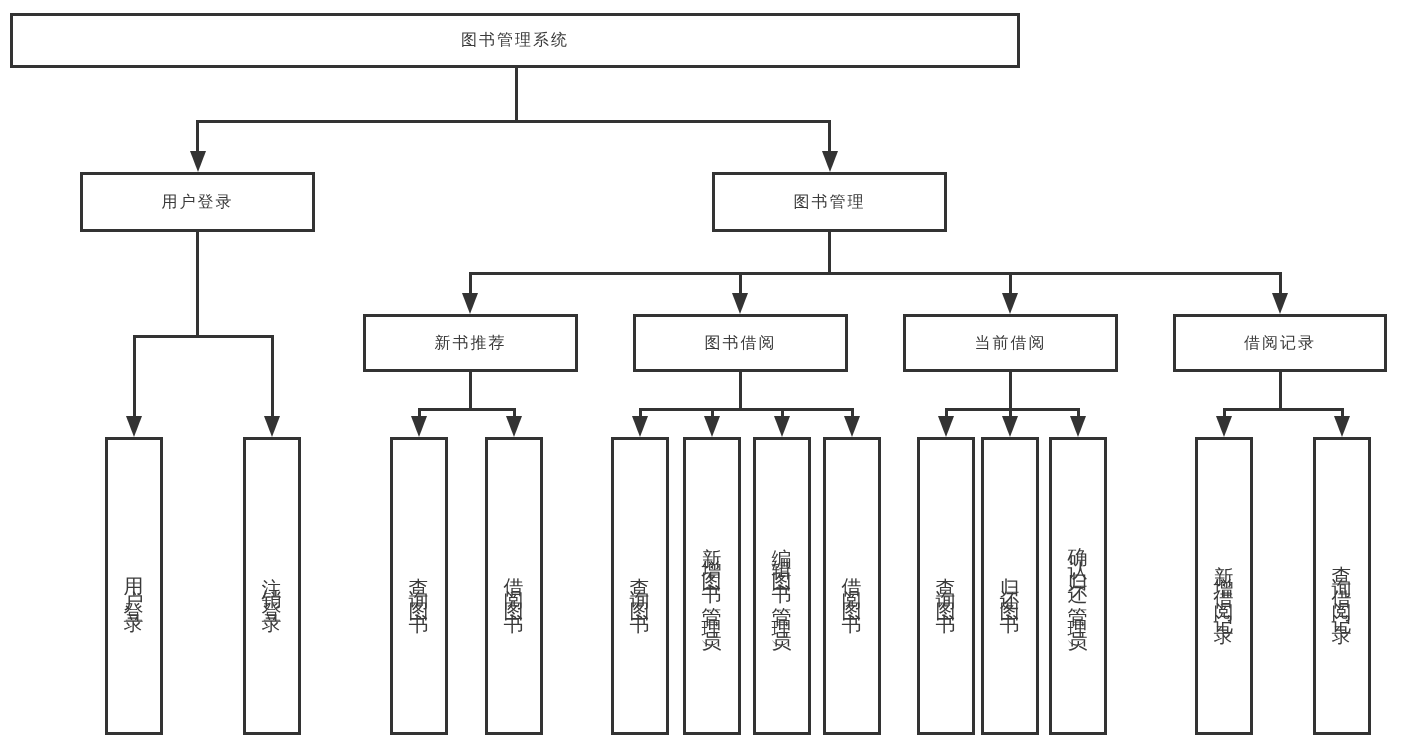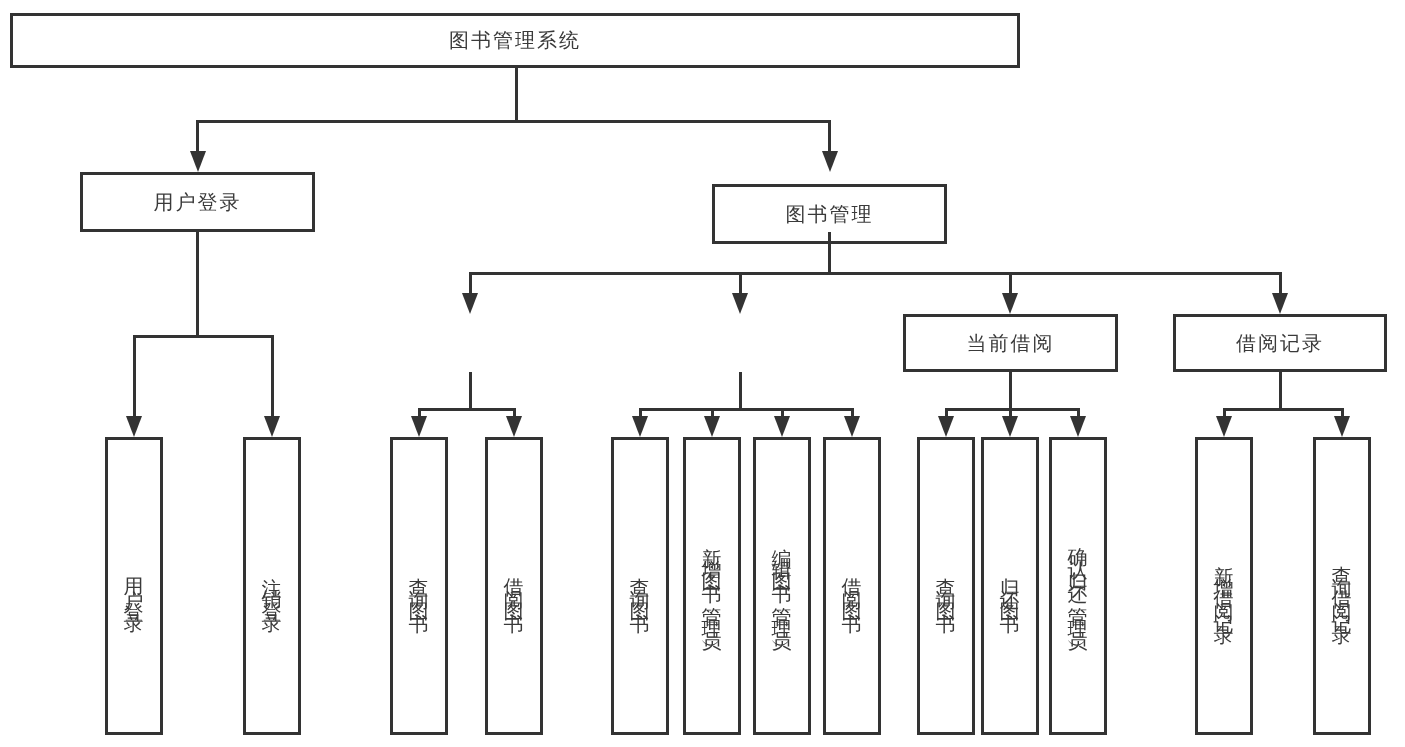--- a/index.html
+++ b/index.html
@@ -4,21 +4,21 @@
 <style>
   html,body{margin:0;padding:0;background:#fff;}
   .stage{
     position:relative;width:1405px;height:747px;background:#fff;overflow:hidden;
     font-family:"DejaVu Sans","Liberation Sans",sans-serif;color:#3a3a3a;
   }
   
   .hbox{
     position:absolute;box-sizing:border-box;border:3px solid #333;background:#fff;
     display:flex;align-items:center;justify-content:center;
-    font-size:20px;letter-spacing:2px;color:#3a3a3a;white-space:nowrap;
+    font-size:16px;letter-spacing:2px;color:#3a3a3a;white-space:nowrap;
   }
   
   .leaf{
     position:absolute;box-sizing:border-box;border:3px solid #333;background:#fff;
     width:58px;height:298px;
     display:flex;align-items:center;justify-content:center;
   }
   .leaf span{
     writing-mode:vertical-rl;text-orientation:mixed;line-height:1;
     font-size:20px;letter-spacing:12px;color:#3a3a3a;
@@ -39,24 +39,30 @@
 
 <div class="stage">
 
   <div class="hbox" style="left:10px;top:13px;width:1010px;height:55px">
     <span>图书管理系统</span>
   </div>
 
   <div class="hbox" style="left:80px;top:172px;width:235px;height:60px">
     <span>用户登录</span>
   </div>
-  <div class="hbox" style="left:712px;top:184px;width:235px;height:60px">
+  <div class="hbox" style="left:712px;top:172px;width:235px;height:60px">
     <span>图书管理</span>
   </div>
 
+  <div class="hbox" style="left:363px;top:314px;width:215px;height:58px">
+    <span>新书推荐</span>
+  </div>
+  <div class="hbox" style="left:633px;top:314px;width:215px;height:58px">
+    <span>图书借阅</span>
+  </div>
   <div class="hbox" style="left:1173px;top:314px;width:214px;height:58px">
     <span>借阅记录</span>
   </div>
   <div class="hbox" style="left:903px;top:314px;width:215px;height:58px">
     <span>当前借阅</span>
   </div>
 
   <div class="leaf" style="left:105px;top:437px">
     <span>用户登录</span>
   </div>

